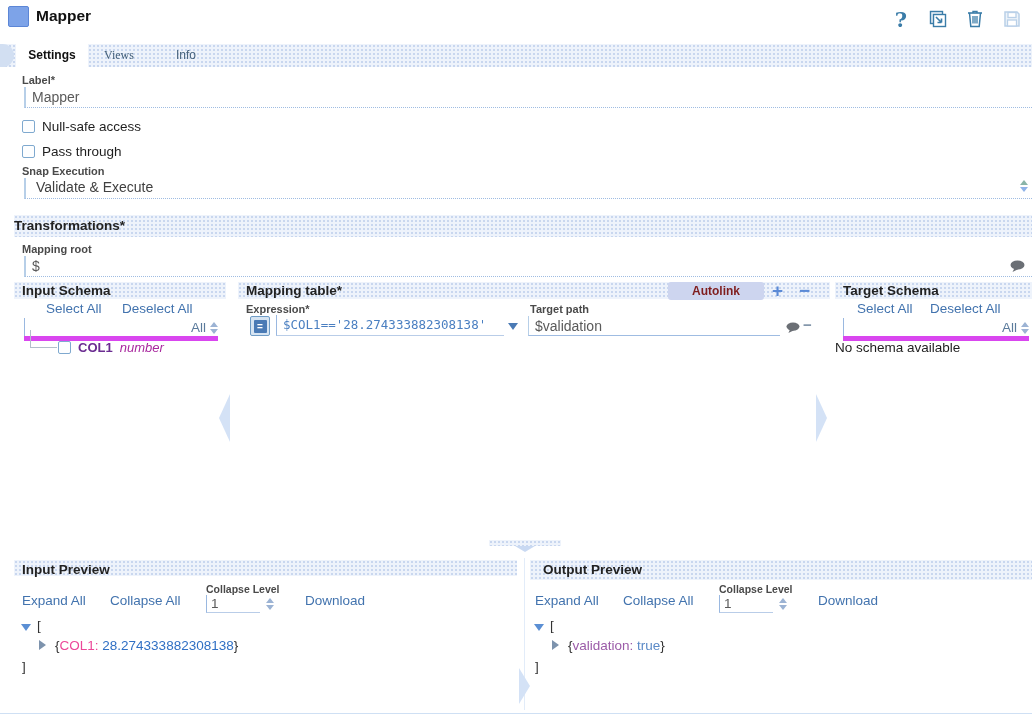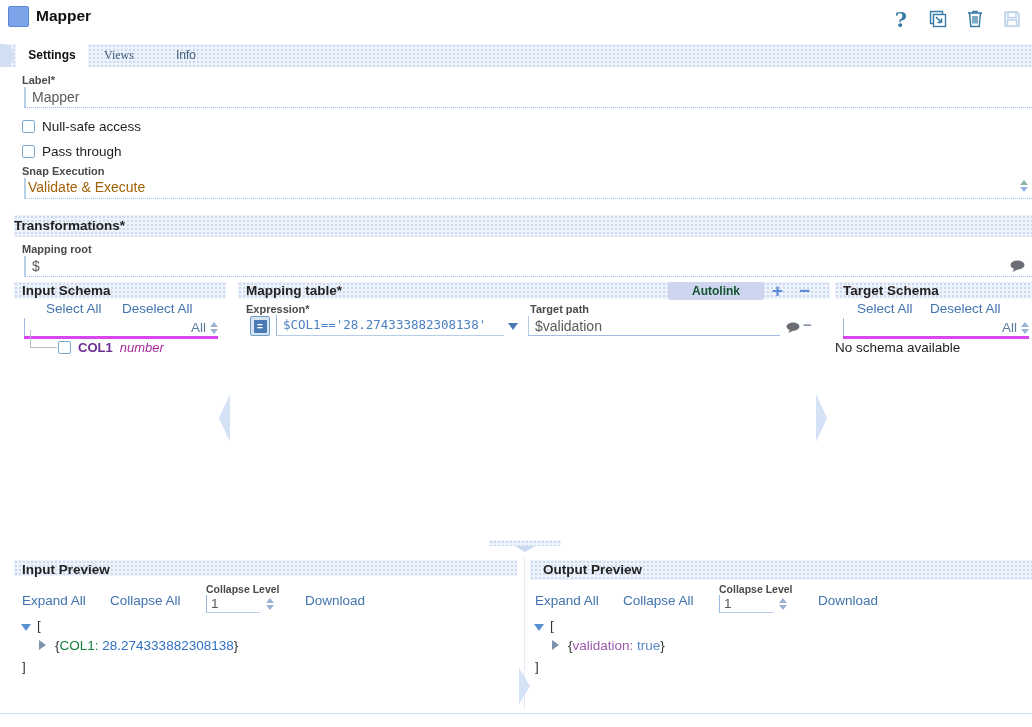--- a/index.html
+++ b/index.html
@@ -30,38 +30,38 @@
   .flabel { font-size:11px; font-weight:bold; color:#4a4a4a; }
   .tinput {
     border:none; border-left:2px solid #b7cfe8; border-bottom:1px dotted #9fbce2;
     background:transparent; font-family:"Liberation Sans",sans-serif;
     font-size:14px; color:#5a5a5a; padding:1px 6px; outline:none;
   }
   .cbrow { display:flex; align-items:center; gap:7px; font-size:13.5px; color:#1e1e1e; }
   .cb { appearance:none; -webkit-appearance:none; width:13px; height:13px; margin:0;
         border:1px solid #7fa9cf; border-radius:2px; background:#fdfeff; cursor:pointer; }
   .selectlike { border-left:2px solid #b7cfe8; border-bottom:1px dotted #9fbce2;
-        font-size:14px; color:#a16207; padding:1px 2px; cursor:pointer; }
+        font-size:14px; color:#404040; padding:1px 10px; cursor:pointer; }
   .section-strip { height:22px; line-height:22px; font-size:13.5px; font-weight:bold; color:#222; }
   .panel-strip { height:17px; line-height:17px; font-size:13.5px; font-weight:bold; color:#222; padding-left:8px; white-space:nowrap; }
   .link { font-size:13.5px; color:#4273ae; cursor:pointer; text-decoration:none; }
   .spin { display:flex; flex-direction:column; gap:2px; align-items:center; cursor:pointer; }
   .tri-up   { width:0; height:0; border-left:4px solid transparent; border-right:4px solid transparent; border-bottom:5px solid #9cb3d4; }
   .tri-down { width:0; height:0; border-left:4px solid transparent; border-right:4px solid transparent; border-top:5px solid #9cb3d4; }
   .tri-up.teal { border-bottom-color:#8ab5a8; }
   .tri-down.blue { border-top-color:#8fb3e8; }
-  .search-row { display:flex; align-items:flex-end; border-bottom:3px solid #d946ef; }
+  .search-row { display:flex; align-items:flex-end; border-bottom:5px solid #d946ef; }
   .search-input { flex:1; border:none; border-left:1px solid #9ab8e0; background:transparent; outline:none; height:18px; min-width:0; }
   .all-label { font-size:13.5px; color:#5b7b9c; padding:0 4px 1px 8px; cursor:pointer; }
   
   .tree-connector { width:27px; height:18px; border-left:1px solid #b3bfcb; border-bottom:1px solid #b3bfcb; }
   .schema-key { font-size:13px; font-weight:bold; color:#6b2d91; }
   .schema-type { font-size:13px; font-style:italic; color:#a8289e; }
   
-  .autolink-btn { width:96px; height:18px; line-height:18px; text-align:center; background:#cdd5ef; color:#14532d;
+  .autolink-btn { width:96px; height:18px; line-height:18px; text-align:center; background:#cdd5ef; color:#7f1d1d;
                   font-size:12px; font-weight:bold; border-radius:3px; cursor:pointer; }
   .pm-btn { font-size:19px; font-weight:bold; color:#5b8ad6; cursor:pointer; line-height:18px; }
   .eq-outer { width:20px; height:20px; border:1px solid #6f9cc6; background:#d6e4f2; border-radius:2px;
               display:flex; align-items:center; justify-content:center; cursor:pointer; }
   .eq-inner { width:13px; height:13px; background:#4a7ab5; color:#fff; font-size:10px; font-weight:bold;
               line-height:13px; text-align:center; border-radius:1px; }
   .expr-box { border-left:1px solid #9ab8e0; border-bottom:1px solid #b9cde8; padding:2px 4px 1px 6px;
               font-family:"DejaVu Sans Mono", monospace; font-size:12.5px; color:#4a7fc1;
               white-space:nowrap; overflow:hidden; }
   .dd-arrow { width:0; height:0; border-left:5px solid transparent; border-right:5px solid transparent;
@@ -69,21 +69,21 @@
   .row-minus { font-size:15px; font-weight:bold; color:#7f93a8; cursor:pointer; }
   
   .chev-left  { width:11px; height:48px; background:#d4e2f6; clip-path:polygon(100% 0, 0 50%, 100% 100%); cursor:col-resize; }
   .chev-right { width:11px; height:48px; background:#d4e2f6; clip-path:polygon(0 0, 100% 50%, 0 100%); cursor:col-resize; }
   .chev-right.small { height:36px; }
   .hdivider-bar { width:72px; height:6px; cursor:row-resize; }
   .hdivider-tri { width:0; height:0; border-left:10px solid transparent; border-right:10px solid transparent;
                   border-top:6px solid #c9d9f2; margin:0 auto; cursor:row-resize; }
   
   .json-txt { font-size:13.5px; color:#333; white-space:nowrap; }
-  .j-key-purple { color:#15803d;text-align:right; }
+  .j-key-purple { color:#ec4899;text-align:right; }
   .j-key-mauve { color:#9b5ba8;text-align:right; }
   .j-val-blue { color:#2f6fc4; }
   .j-val-teal { color:#5b8ac7; }
   .tri-exp { width:0; height:0; border-left:5px solid transparent; border-right:5px solid transparent;
              border-top:7px solid #5b8fd4; cursor:pointer; }
   .tri-col { width:0; height:0; border-top:5px solid transparent; border-bottom:5px solid transparent;
              border-left:7px solid #7d93ad; cursor:pointer; }
   .cl-input { border:none; border-left:1px solid #9ab8e0; border-bottom:1px solid #b9cde8; background:transparent;
               outline:none; font-size:13.5px; color:#5a5a5a; padding:1px 4px; width:54px; }
   .vline { border-left:1px solid #e2ecf9; }

